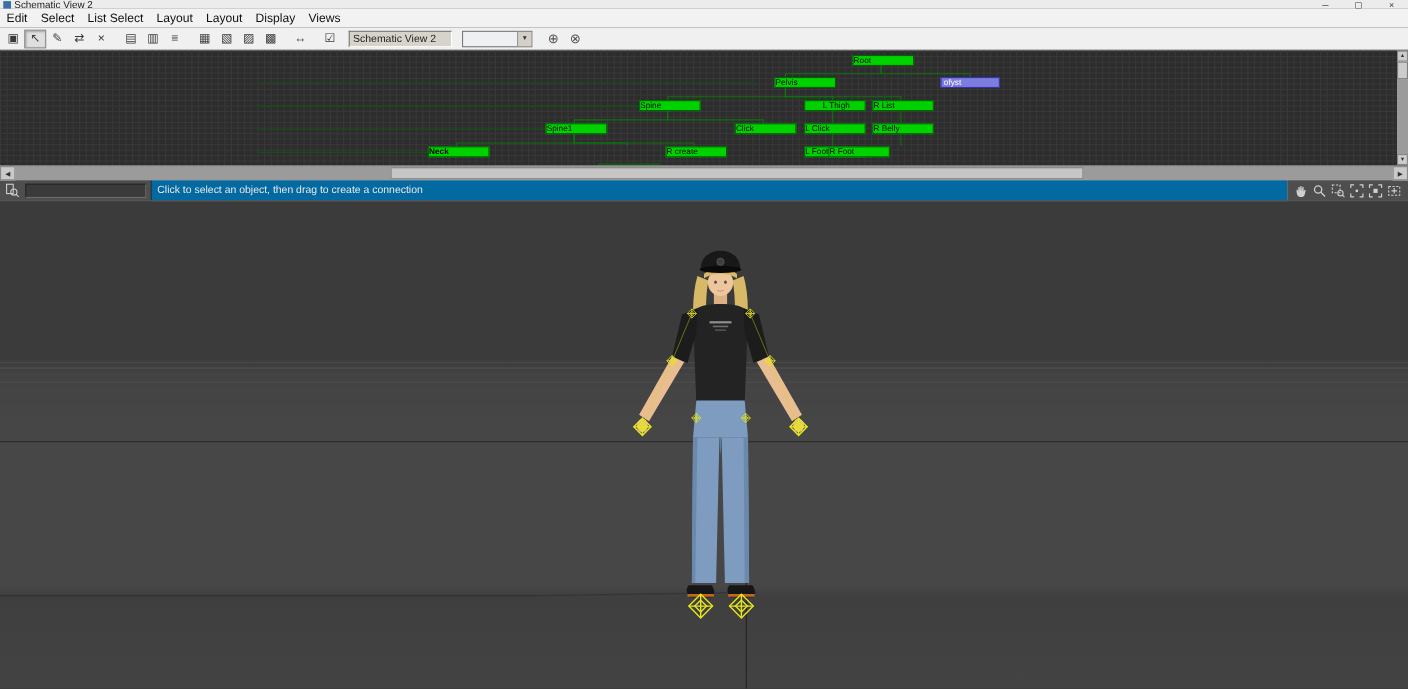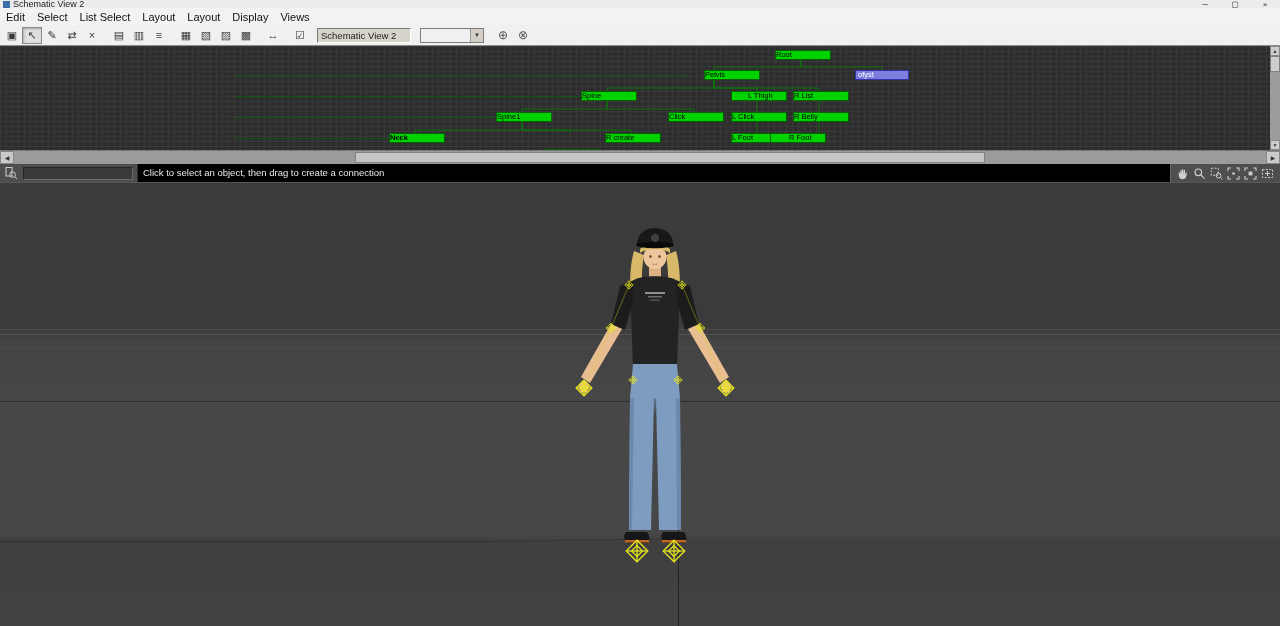--- a/index.html
+++ b/index.html
@@ -55,21 +55,21 @@
     font-size:6px;display:flex;align-items:center;justify-content:center;color:#333;}
   .hs-left{left:0;}
   .hs-right{right:0;}
   .hs-thumb{position:absolute;left:355px;width:630px;top:1px;bottom:1px;background:#c6c6c6;border:1px solid #808080;box-sizing:border-box;}
   
   .statusbar{height:18px;background:#4e4e4e;display:flex;align-items:center;padding:0 3px;gap:4px;}
   .sb-find{width:16px;height:14px;flex:none;display:flex;align-items:center;justify-content:center;}
   .sb-input{width:104px;height:11px;flex:none;background:#3a3a3a;border:1px solid;
     border-color:#262626 #6a6a6a #6a6a6a #262626;color:#ddd;font-size:9px;padding:0 2px;
     font-family:"Liberation Sans",sans-serif;}
-  .sb-prompt{flex:1;height:12px;background:#000000;border:1px solid;border-color:#2e2e2e #666 #666 #2e2e2e;
+  .sb-prompt{flex:1;height:12px;background:#0369a1;border:1px solid;border-color:#2e2e2e #666 #666 #2e2e2e;
     color:#e8e8e8;font-size:9.5px;line-height:12px;padding:4px 5px;white-space:nowrap;overflow:hidden;}
   .sb-tools{display:flex;gap:2px;flex:none;padding-right:2px;}
   .sb-tool{width:15px;height:14px;display:flex;align-items:center;justify-content:center;}
   
   .viewport{position:relative;height:444px;border-top:1px solid #575757;box-sizing:border-box;
     background:linear-gradient(180deg,#3b3b3b 0%,#3b3b3b 32%,#434343 36%,#474747 50%,#474747 79%,#3f3f3f 81%,#434343 100%);}
   .viewport svg{position:absolute;left:0;top:0;}
 </style>
 </head>
 <body>
@@ -156,21 +156,21 @@
     <div class="node" style="left: 731px; top: 45px; padding-left: 16px;">L Thigh</div>
     <div class="node" style="left: 793px; top: 45px;">R List</div>
     <div class="node" style="left: 496px; top: 66px;">Spine1</div>
     <div class="node" style="left: 668px; top: 66px;">Click</div>
     <div class="node" style="left: 731px; top: 66px;">L Click</div>
     <div class="node" style="left: 793px; top: 66px;">R Belly</div>
     <div class="node" style="left: 389px; top: 87px; font-weight: bold;">Neck</div>
     <div class="node" style="left: 544px; top: 87px; margin-top: 16px;">L breast</div>
     <div class="node" style="left: 605px; top: 87px;">R create</div>
     <div class="node" style="left: 731px; top: 87px;">L Foot</div>
-    <div class="node" style="left: 770px; top: 87px; padding-left: 18px;">R Foot</div>
+    <div class="node" style="left: 753px; top: 87px;">R Foot</div>
   </div>
 
 <div class="hscroll">
   <div class="hs-btn hs-left">◀</div>
   <div class="hs-thumb"></div>
   <div class="hs-btn hs-right">▶</div>
 </div>
 
 <div class="statusbar">
   <span class="sb-find">

